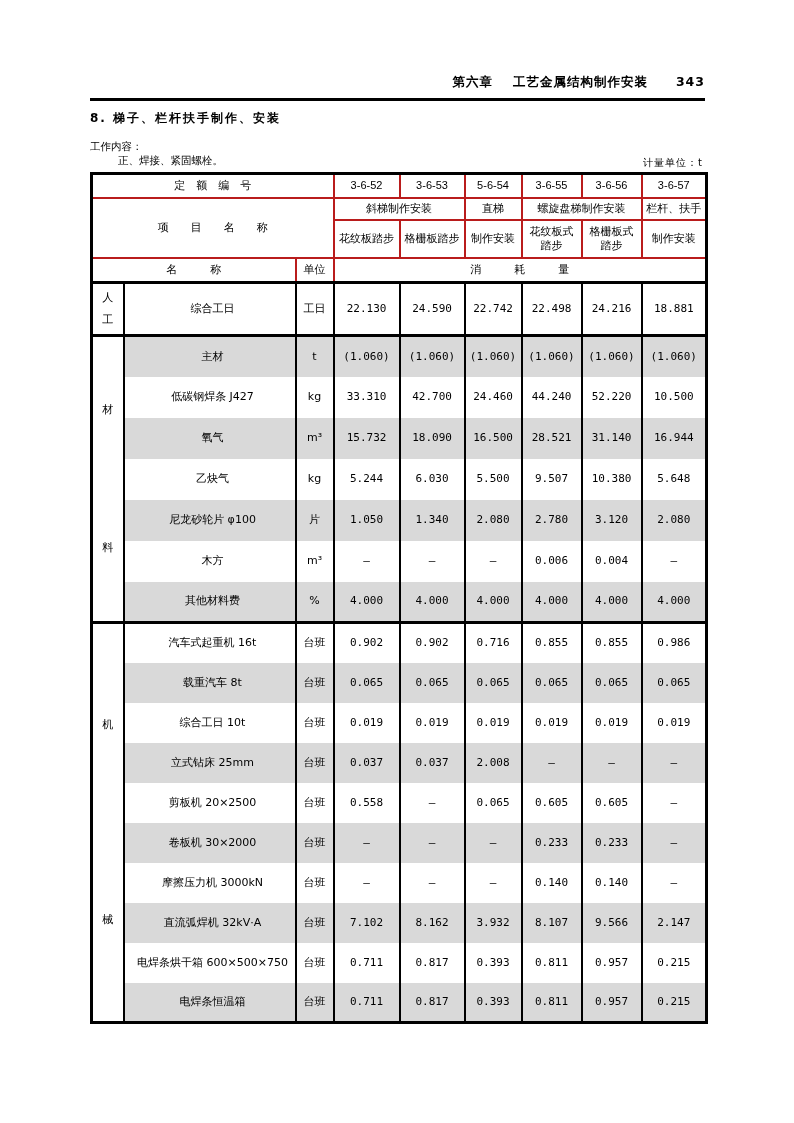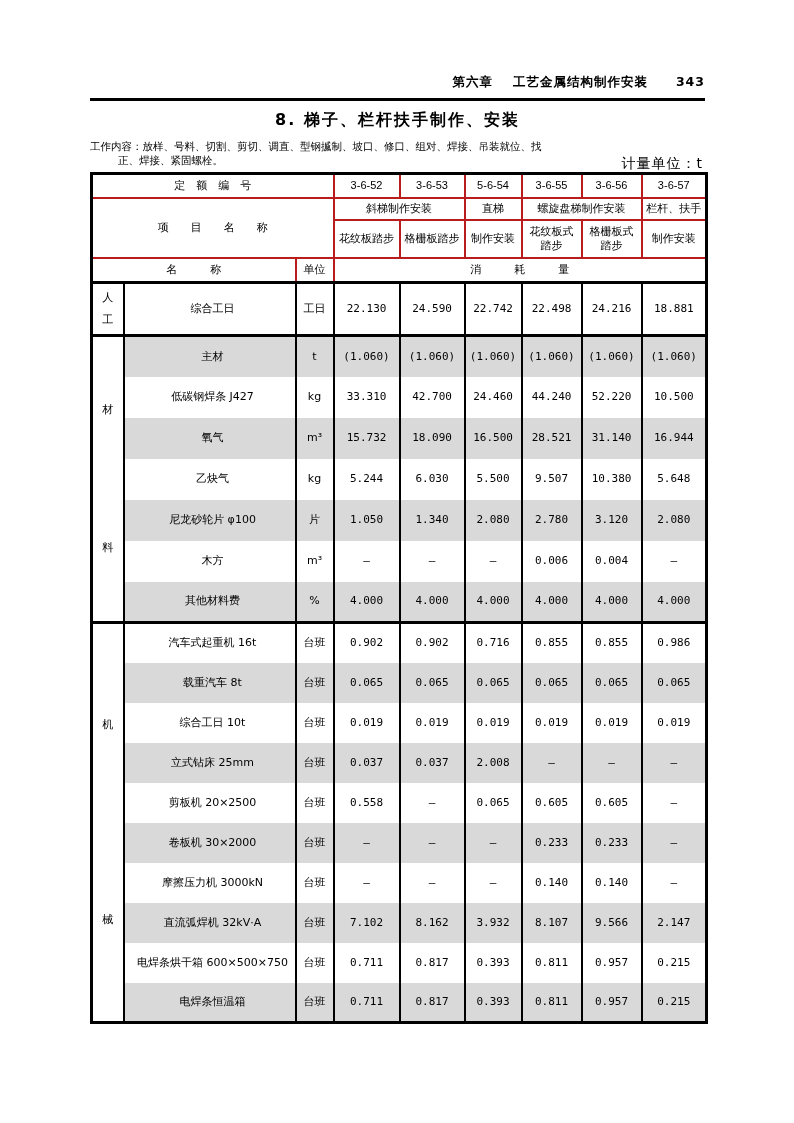--- a/index.html
+++ b/index.html
@@ -10,29 +10,29 @@
   .content{position:absolute;left:90px;top:0;width:615px;}
 
   
   .chap-header{position:absolute;top:74px;left:0;width:615px;text-align:right;
     font-size:12.5px;font-weight:bold;letter-spacing:1px;}
   .chap-header .chap-title{margin-right:20px;}
   .chap-header .chap-name{margin-right:28px;}
   .header-rule{position:absolute;top:98px;left:0;width:615px;height:3px;background:#000;}
 
   
-  .sec-title{position:absolute;top:110px;left:0;width:615px;text-align:center;
-    font-size:16px;font-weight:bold;letter-spacing:2px;}
+  .sec-title{position:absolute;top:110px;left:0;width:615px;text-align:left;
+    font-size:12px;font-weight:bold;letter-spacing:2px;}
 
   
   .work{position:absolute;top:139px;left:0;width:615px;font-size:10.5px;line-height:14px;}
   .work-row{display:flex;}
   .work-label{flex:0 0 auto;white-space:nowrap;}
   .work-line2{margin-left:28px;}
-  .unit-note{position:absolute;top:17px;right:2px;font-size:14px;letter-spacing:1px;margin-left:23px;}
+  .unit-note{position:absolute;top:17px;right:2px;font-size:10px;letter-spacing:1px;margin-left:23px;}
 
   
   .quota-table{
     position:absolute;top:172px;left:0;
     border-collapse:collapse;table-layout:fixed;width:615px;
     font-size:11px;line-height:1.25;
   }
   .quota-table td{padding:0 2px;text-align:center;vertical-align:middle;
     overflow:hidden;}
   .quota-table thead td{border:2px solid #b91c1c;}
@@ -63,21 +63,20 @@
     <div class="chap-header">
       <span class="chap-title">第六章</span><span class="chap-name">工艺金属结构制作安装</span><span>343</span>
     </div>
     <div class="header-rule"></div>
 
     <div class="sec-title">8. 梯子、栏杆扶手制作、安装</div>
 
     <div class="work">
       <div class="work-row">
         <span class="work-label">工作内容：</span>
-        <span>放样、号料、切割、剪切、调直、型钢揻制、坡口、修口、组对、焊接、吊装就位、找</span>
       </div>
       <div class="work-line2">正、焊接、紧固螺栓。</div>
       <div class="unit-note">计量单位：t</div>
     </div>
 
     <table class="quota-table" id="quota-table">
       <colgroup>
         <col style="width:32px">
           <col style="width:172px">
           <col style="width:38px">

